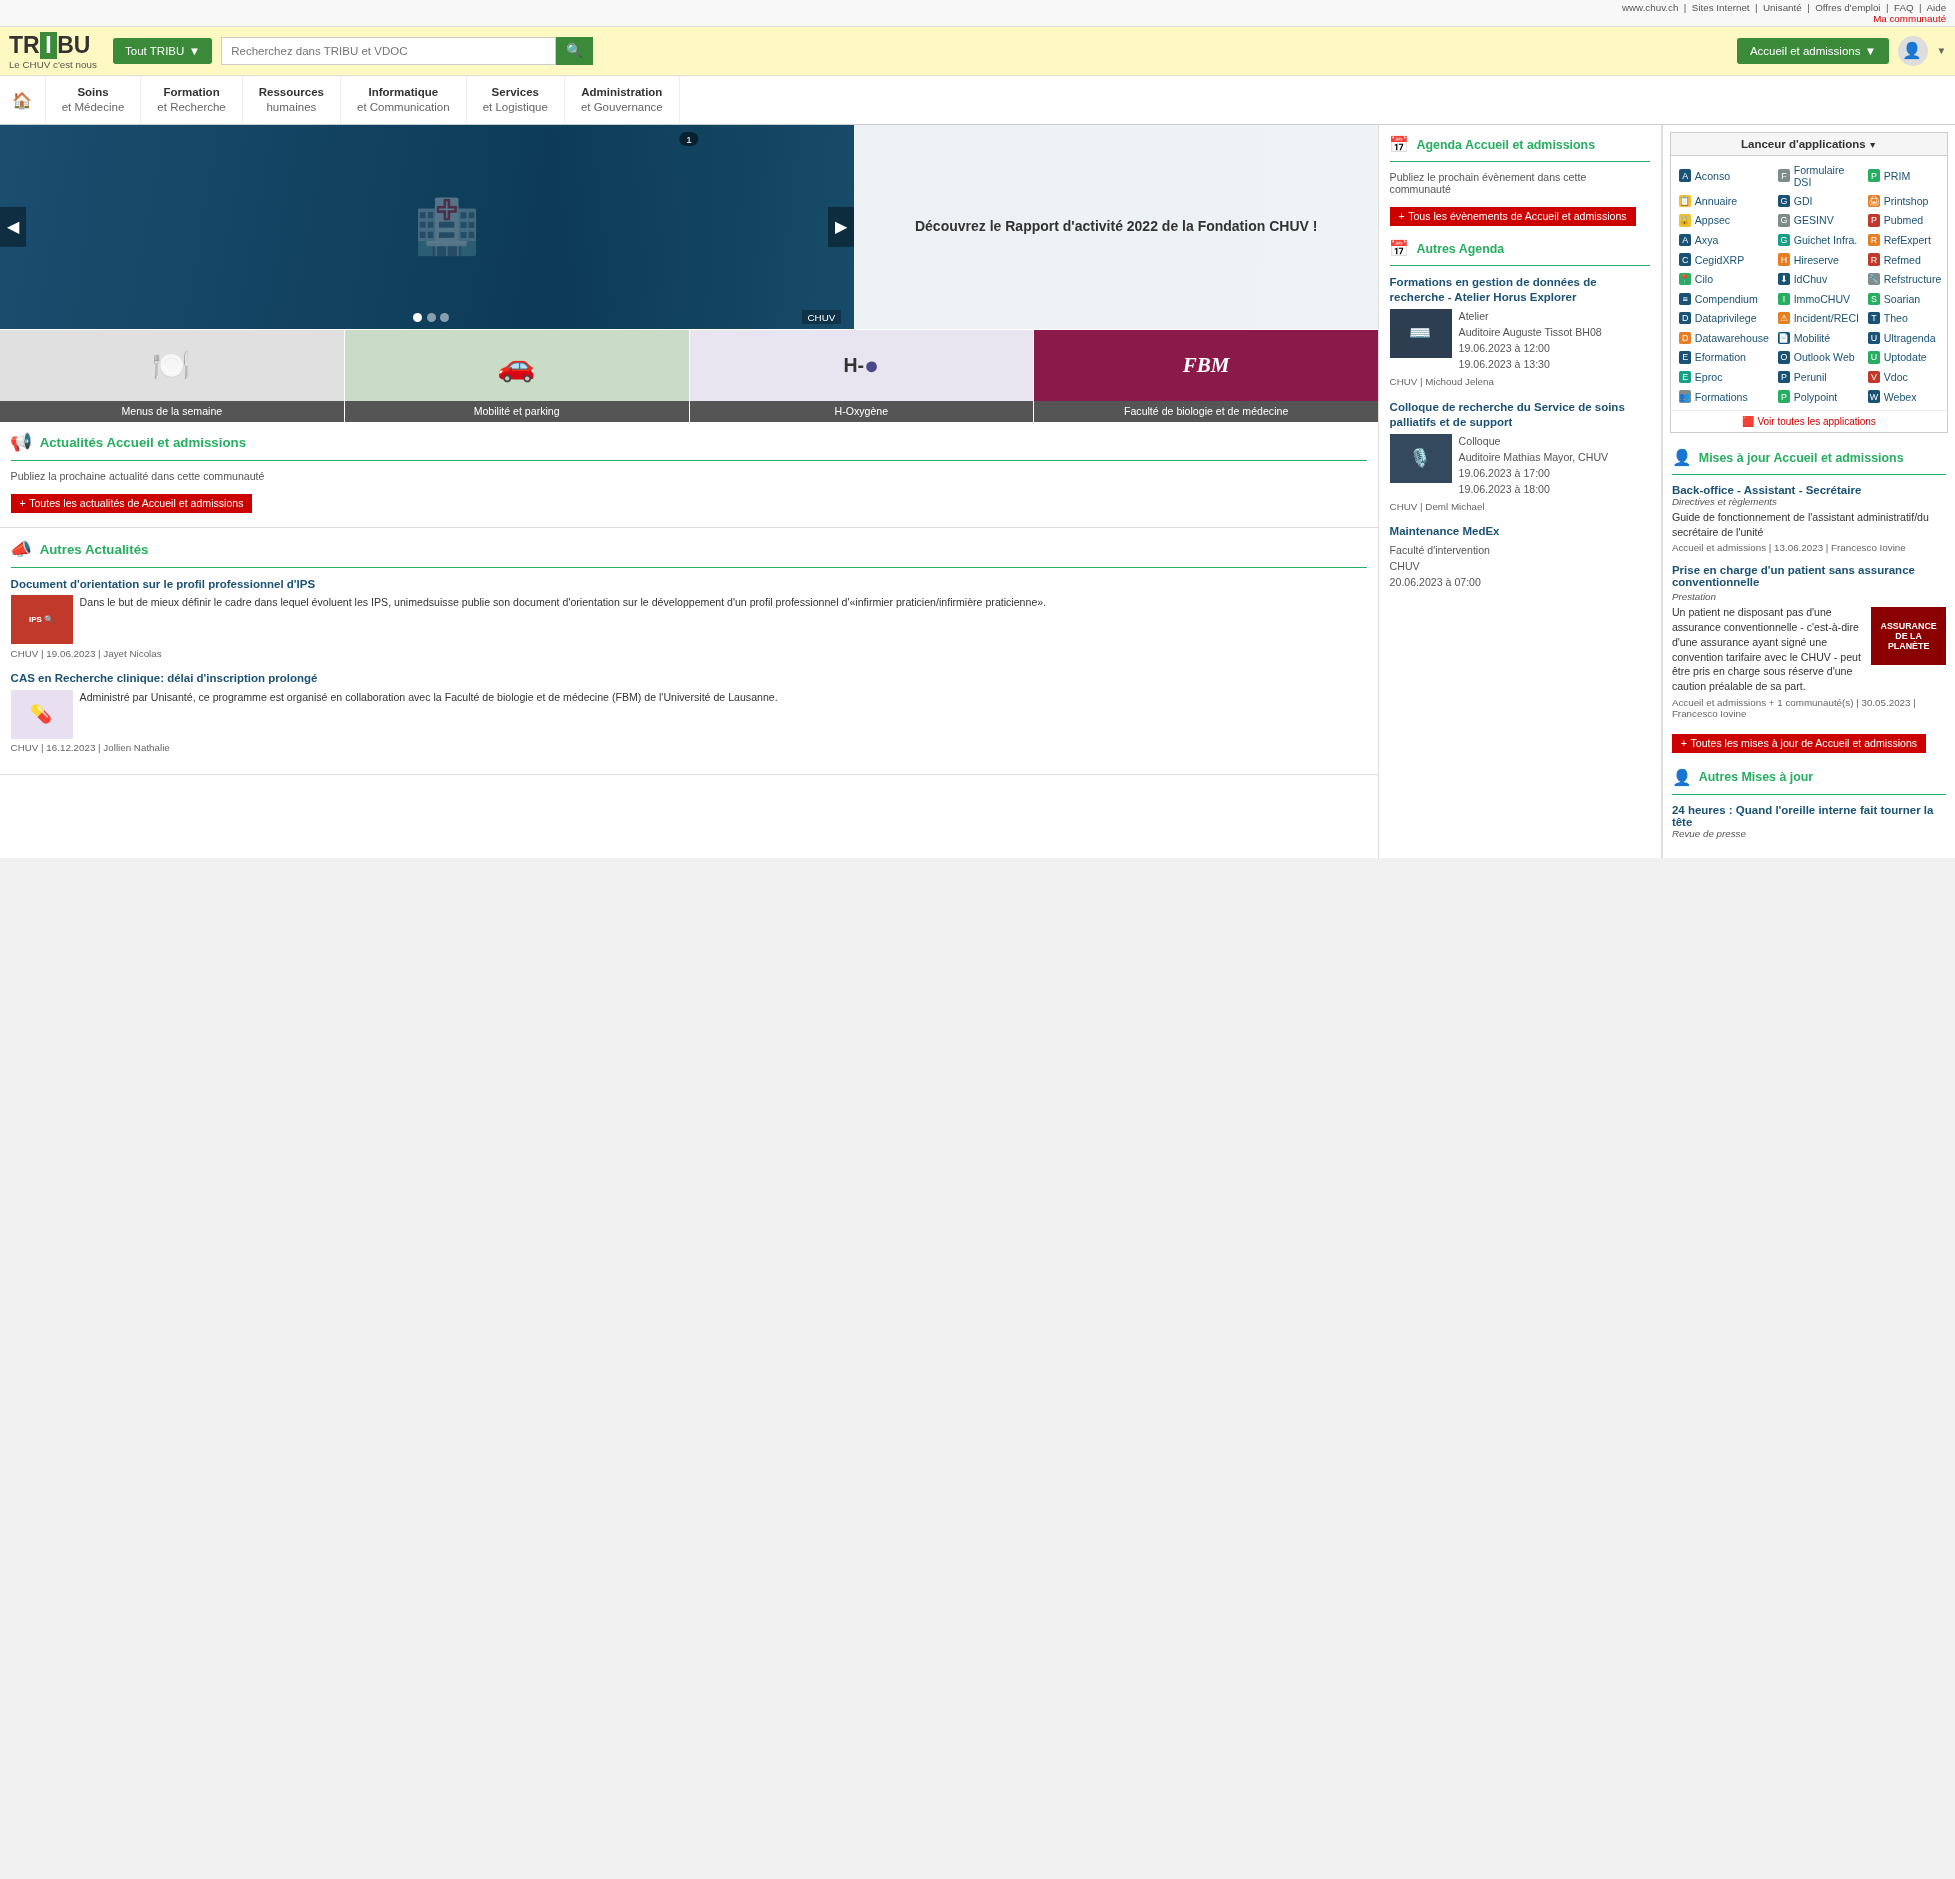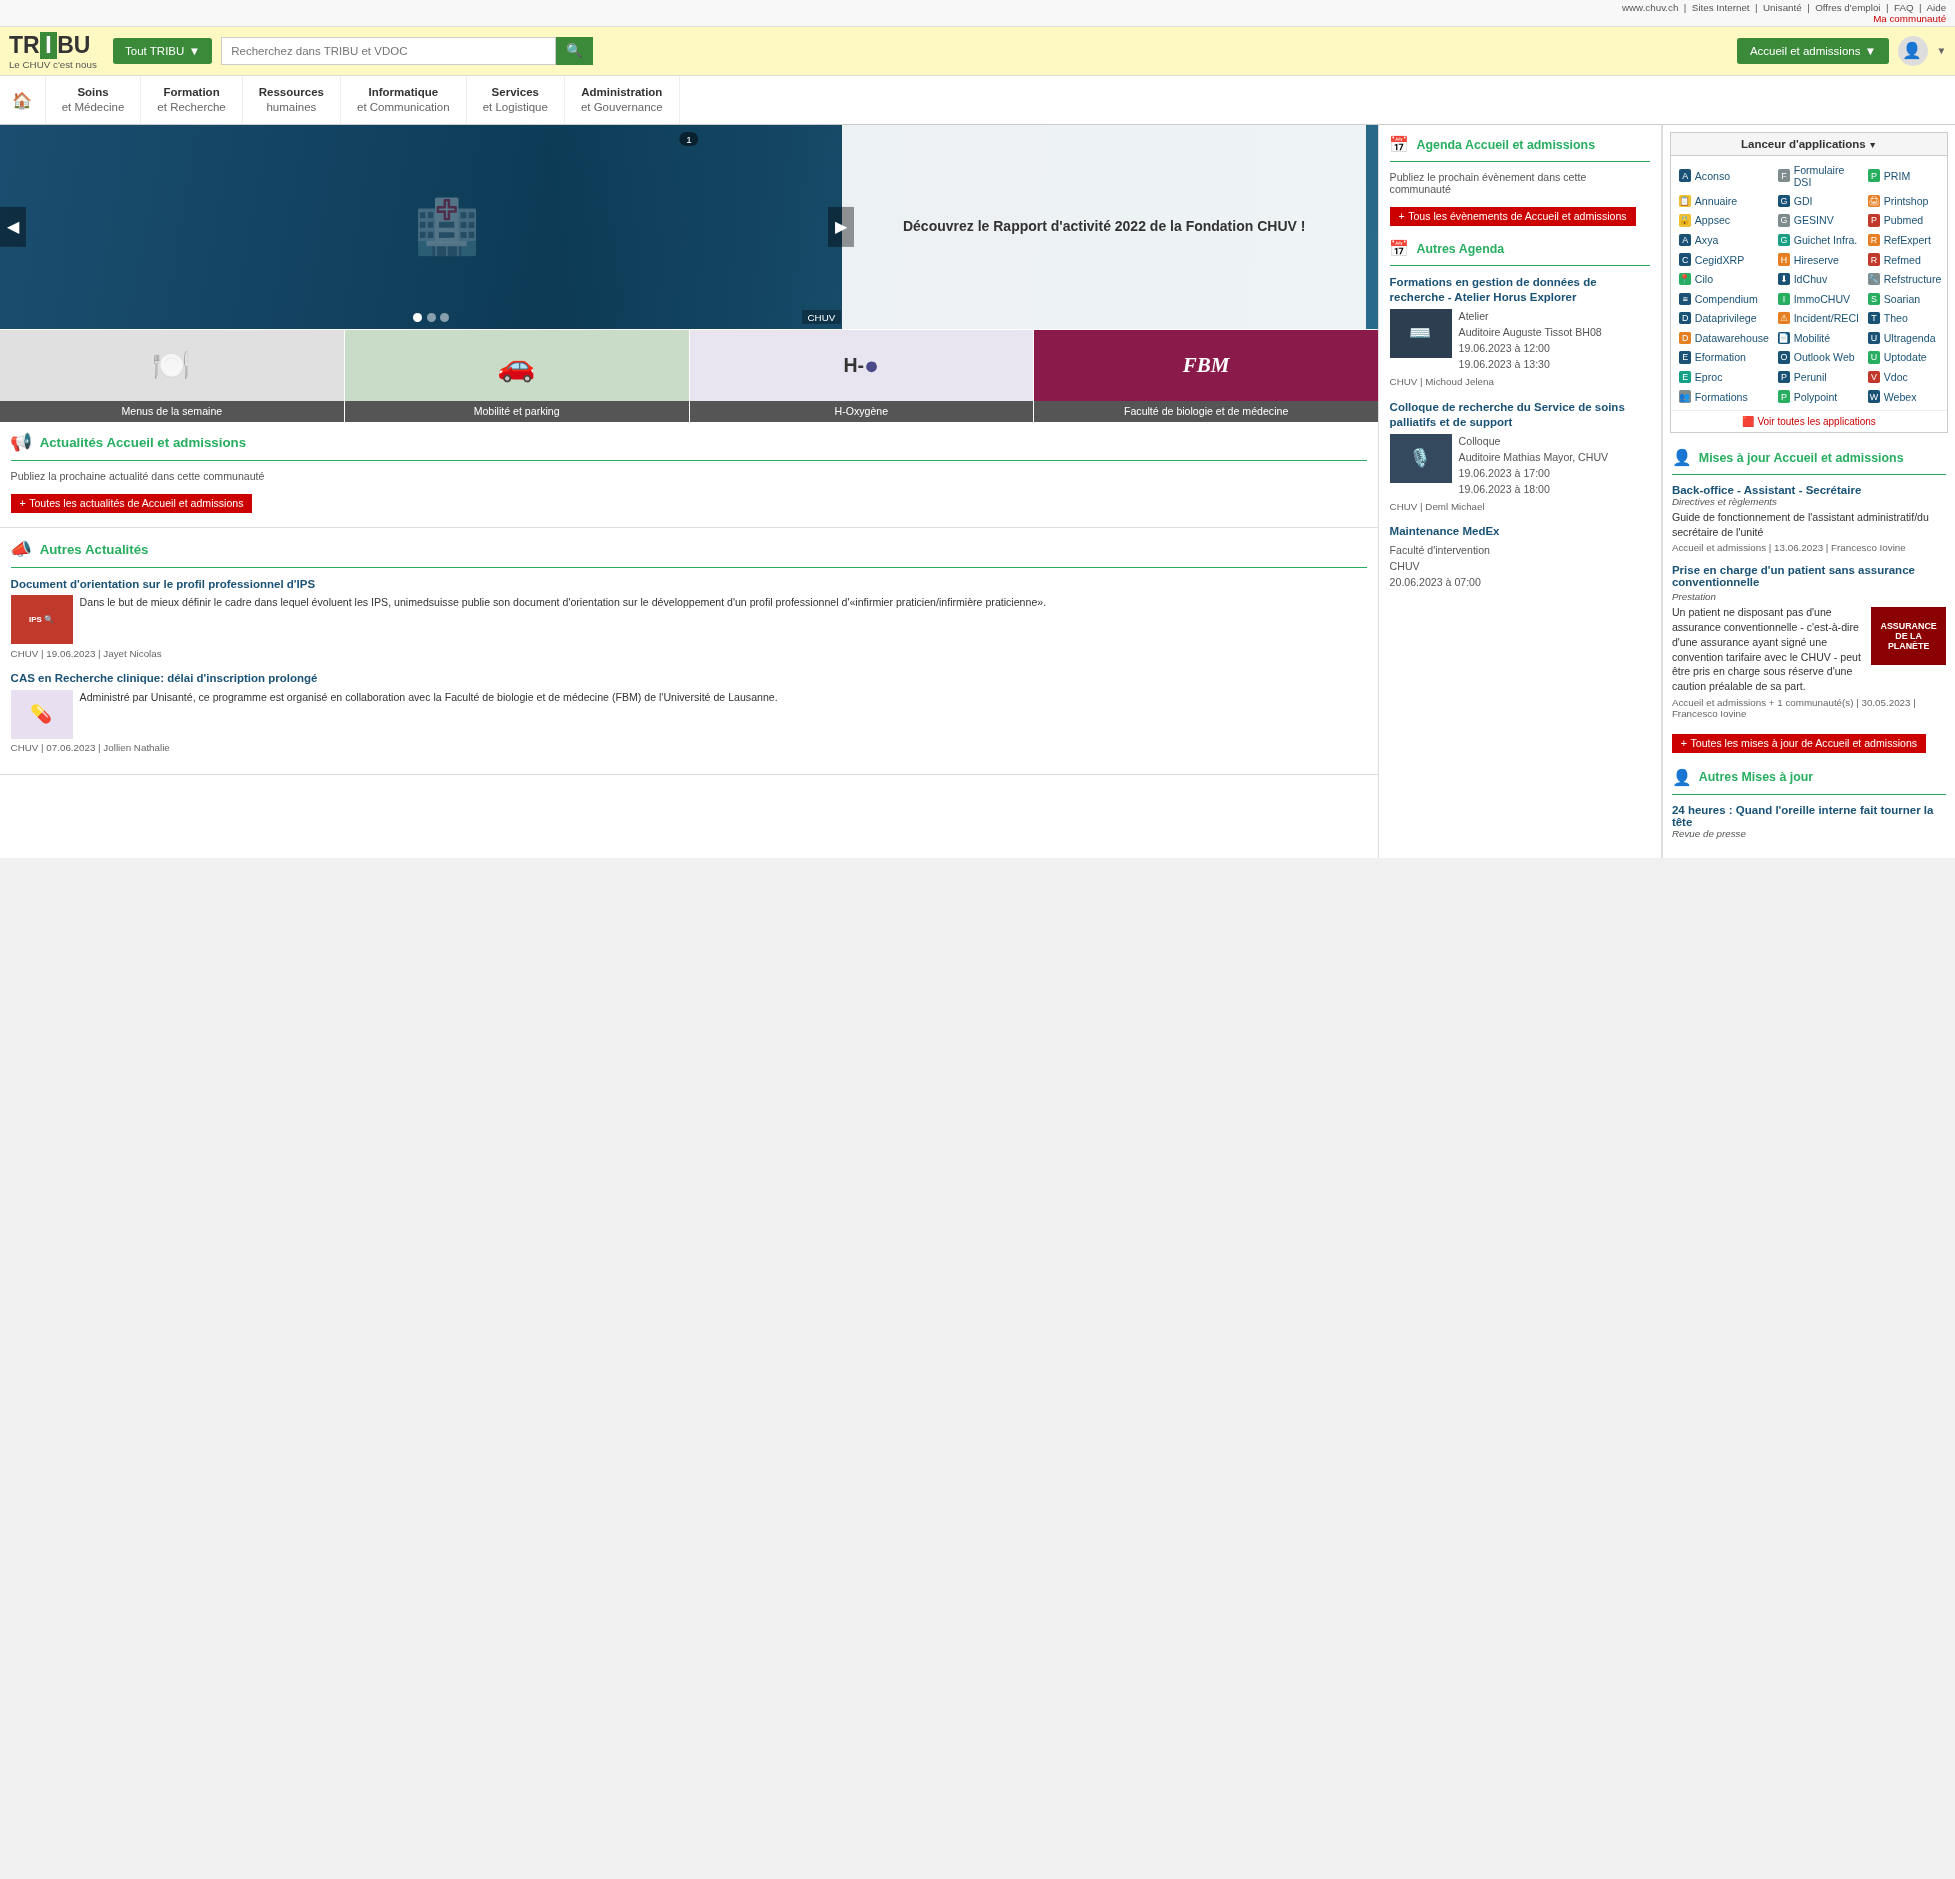--- a/index.html
+++ b/index.html
@@ -171,21 +171,21 @@
   <div class="left-content">
 
     <div style="position:relative; background:#1a6b9a;">
       <div style="width:100%; height:204px; background: linear-gradient(135deg, #1a6b9a 0%, #0a3d5c 50%, #1a6b9a 100%); position:relative; display:flex; align-items:center; justify-content:center; overflow:hidden;">
 
         <div style="position:absolute; top:0; left:0; right:0; bottom:0; background: linear-gradient(to right, #1a4a6a 0%, #0d3a55 40%, #2a6a8a 100%); opacity:0.9;"></div>
         <div style="position:absolute; top:0; left:0; width:65%; height:100%; display:flex; align-items:center; justify-content:center;">
           <div style="font-size:53px; opacity:0.3;">🏥</div>
         </div>
 
-        <div style="position:absolute; top:0; right:12px; width:38%; height:100%; background:rgba(255,255,255,0.92); display:flex; align-items:center; justify-content:center; padding:17.7px; cursor:pointer;">
+        <div style="position:absolute; top:0; right:0; width:38%; height:100%; background:rgba(255,255,255,0.92); display:flex; align-items:center; justify-content:center; padding:17.7px; cursor:pointer;">
           <div style="font-size:14px; font-weight:bold; color:#333; text-align:center; line-height:1.4;">Découvrez le Rapport d'activité 2022 de la Fondation CHUV !</div>
         </div>
 
         <button class="hero-arrow hero-arrow-left" style="position:absolute; left:0; top:50%; transform:translateY(-50%); background:rgba(0,0,0,0.4); color:white; border:none; padding:10.6px 7px; cursor:pointer; font-size:16px;">◀</button>
         <button class="hero-arrow" style="position:absolute; right:38%; top:50%; transform:translateY(-50%); background:rgba(0,0,0,0.4); color:white; border:none; padding:10.6px 7px; cursor:pointer; font-size:16px;">▶</button>
 
         <div style="position:absolute; bottom:7px; left:30%; display:flex; gap:4.4px;">
           <div style="width:8.9px; height:8.9px; border-radius:50%; background:white; cursor:pointer;"></div>
           <div style="width:8.9px; height:8.9px; border-radius:50%; background:rgba(255,255,255,0.5); cursor:pointer;"></div>
           <div style="width:8.9px; height:8.9px; border-radius:50%; background:rgba(255,255,255,0.5); cursor:pointer;"></div>
@@ -248,21 +248,21 @@
       </div>
 
       <div class="news-item clearfix">
         <div class="news-title">CAS en Recherche clinique: délai d'inscription prolongé</div>
         <div style="display:flex; gap:7px;">
           <div class="cas-thumb">💊</div>
           <div>
             <p class="news-text">Administré par Unisanté, ce programme est organisé en collaboration avec la Faculté de biologie et de médecine (FBM) de l'Université de Lausanne.</p>
           </div>
         </div>
-        <p class="news-meta" style="margin-top:3.5px;">CHUV | 07.06.2023 | Jollien Nathalie</p>
+        <p class="news-meta" style="margin-top:3.5px;">CHUV | 16.12.2023 | Jollien Nathalie</p>
       </div>
     </div>
 
   </div>
 
   <div style="width:284px; min-width:284px; background:white; border-left:0.9px solid #ddd; border-right:0.9px solid #ddd; padding:10.6px;">
 
     <div style="margin-bottom:8.9px;">
       <div class="section-title">
         <span style="font-size:16px;">📅</span>

